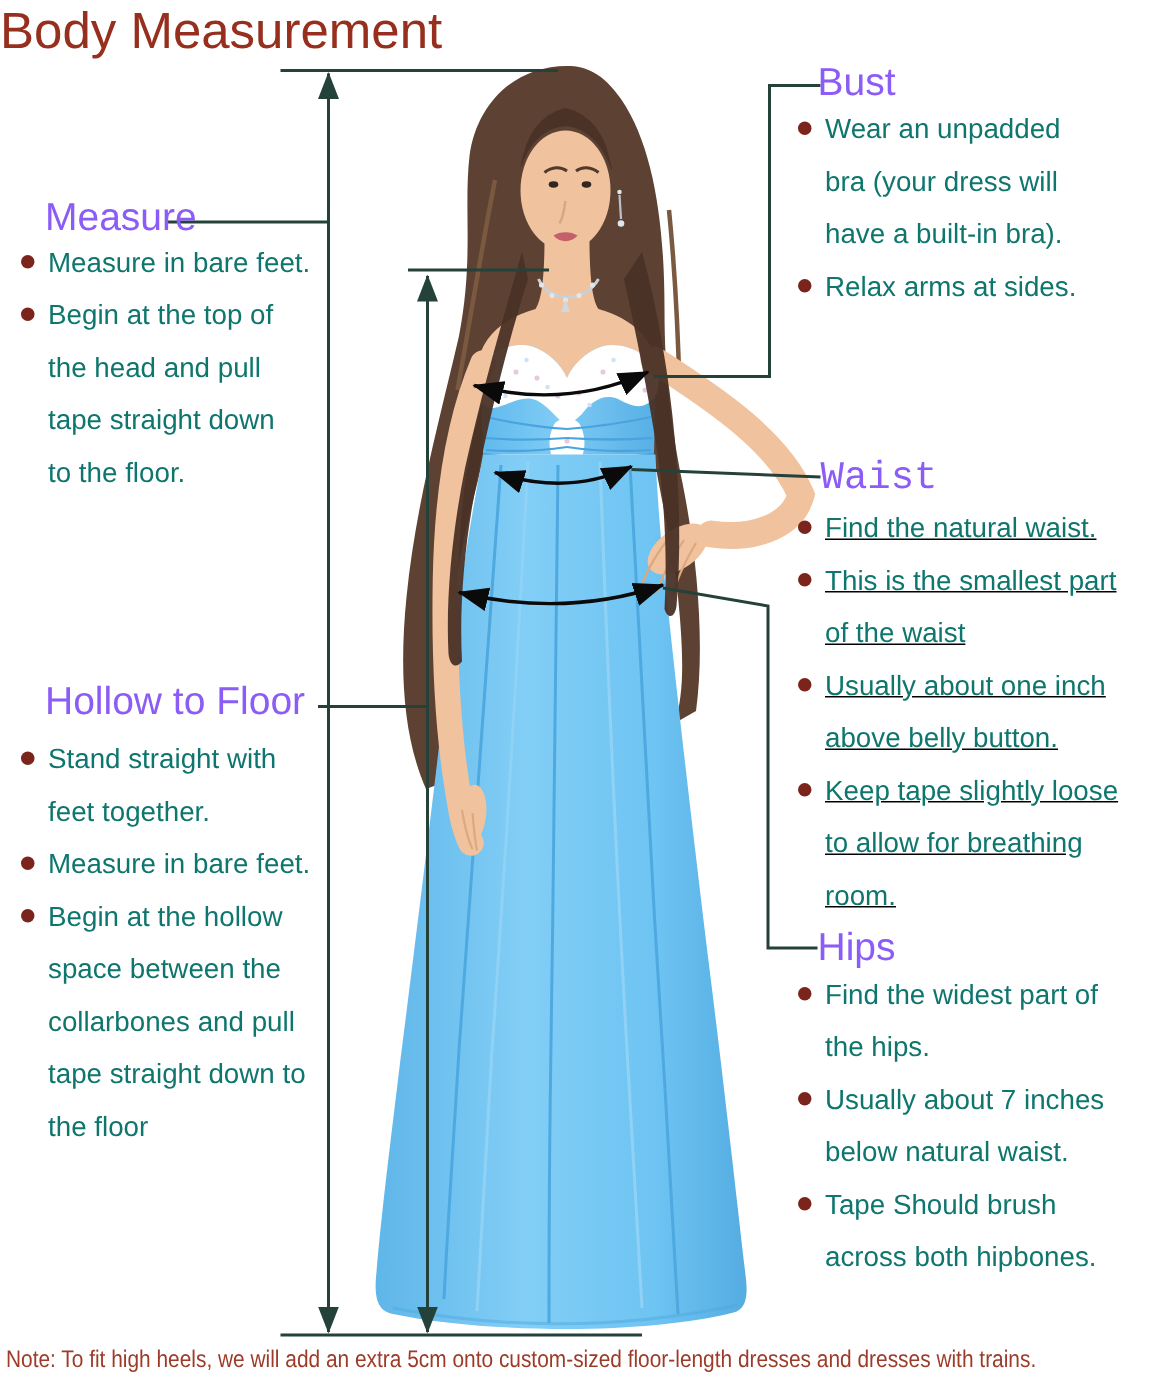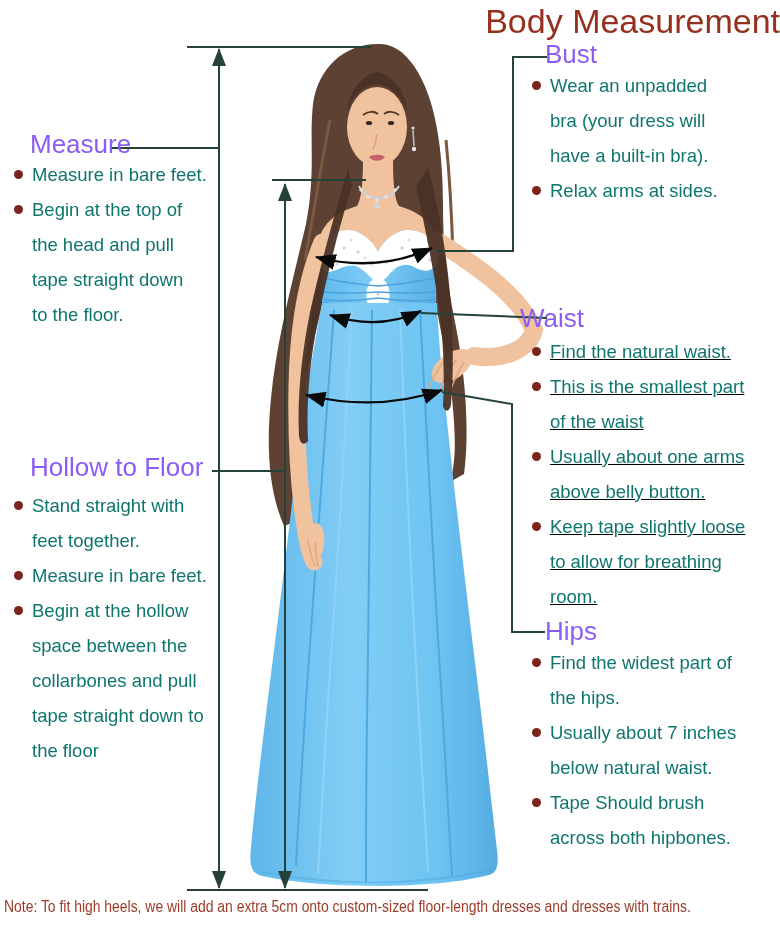--- a/index.html
+++ b/index.html
@@ -2,21 +2,21 @@
 <html><head>
 <meta charset="utf-8">
 <style>
   html,body{margin:0;padding:0;background:#ffffff;}
   .canvas{
     position:relative;width:780px;height:926px;overflow:hidden;
     font-family:"Liberation Sans","DejaVu Sans",sans-serif;
     background:#ffffff;
   }
   .title{
-    position:absolute;top:2px;left:0;width:780px;text-align:right;
+    position:absolute;top:2px;left:0;width:780px;text-align:left;
     font-size:34px;color:#962f1d;letter-spacing:0;
   }
   .sec-title{position:absolute;font-size:26px;color:#8b5cf6;white-space:nowrap;}
   .blist{position:absolute;margin:0;padding:0;list-style:none;}
   .blist li{
     position:relative;margin:0;padding:0 0 0 19px;
     font-size:18.5px;line-height:35px;color:#0f766e;
   }
   .blist li .dot{
     position:absolute;left:1px;top:13px;width:9px;height:9px;border-radius:50%;
@@ -214,26 +214,26 @@
   </ul>
 
   <div class="sec-title" style="left:545px;top:39px;">Bust</div>
   <ul class="blist" style="left:531px;top:68px;width:242px;">
     <li><span class="dot"></span><span class="btxt">Wear an unpadded
 bra (your dress will
 have a built-in bra).</span></li>
     <li><span class="dot"></span><span class="btxt">Relax arms at sides.</span></li>
   </ul>
 
-  <div class="sec-title" style="left:520px;top:303px;">Waist</div>
+  <div class="sec-title" style="left:547px;top:303px;font-family:Liberation Mono, monospace;">Waist</div>
   <ul class="blist" style="left:531px;top:334px;width:246px;text-decoration:underline;">
     <li><span class="dot"></span><span class="btxt">Find the natural waist.</span></li>
     <li><span class="dot"></span><span class="btxt">This is the smallest part
 of the waist</span></li>
-    <li><span class="dot"></span><span class="btxt">Usually about one arms
+    <li><span class="dot"></span><span class="btxt">Usually about one inch
 above belly button.</span></li>
     <li><span class="dot"></span><span class="btxt">Keep tape slightly loose
 to allow for breathing
 room.</span></li>
   </ul>
 
   <div class="sec-title" style="left:545px;top:616px;">Hips</div>
   <ul class="blist" style="left:531px;top:645px;width:246px;">
     <li><span class="dot"></span><span class="btxt">Find the widest part of
 the hips.</span></li>

